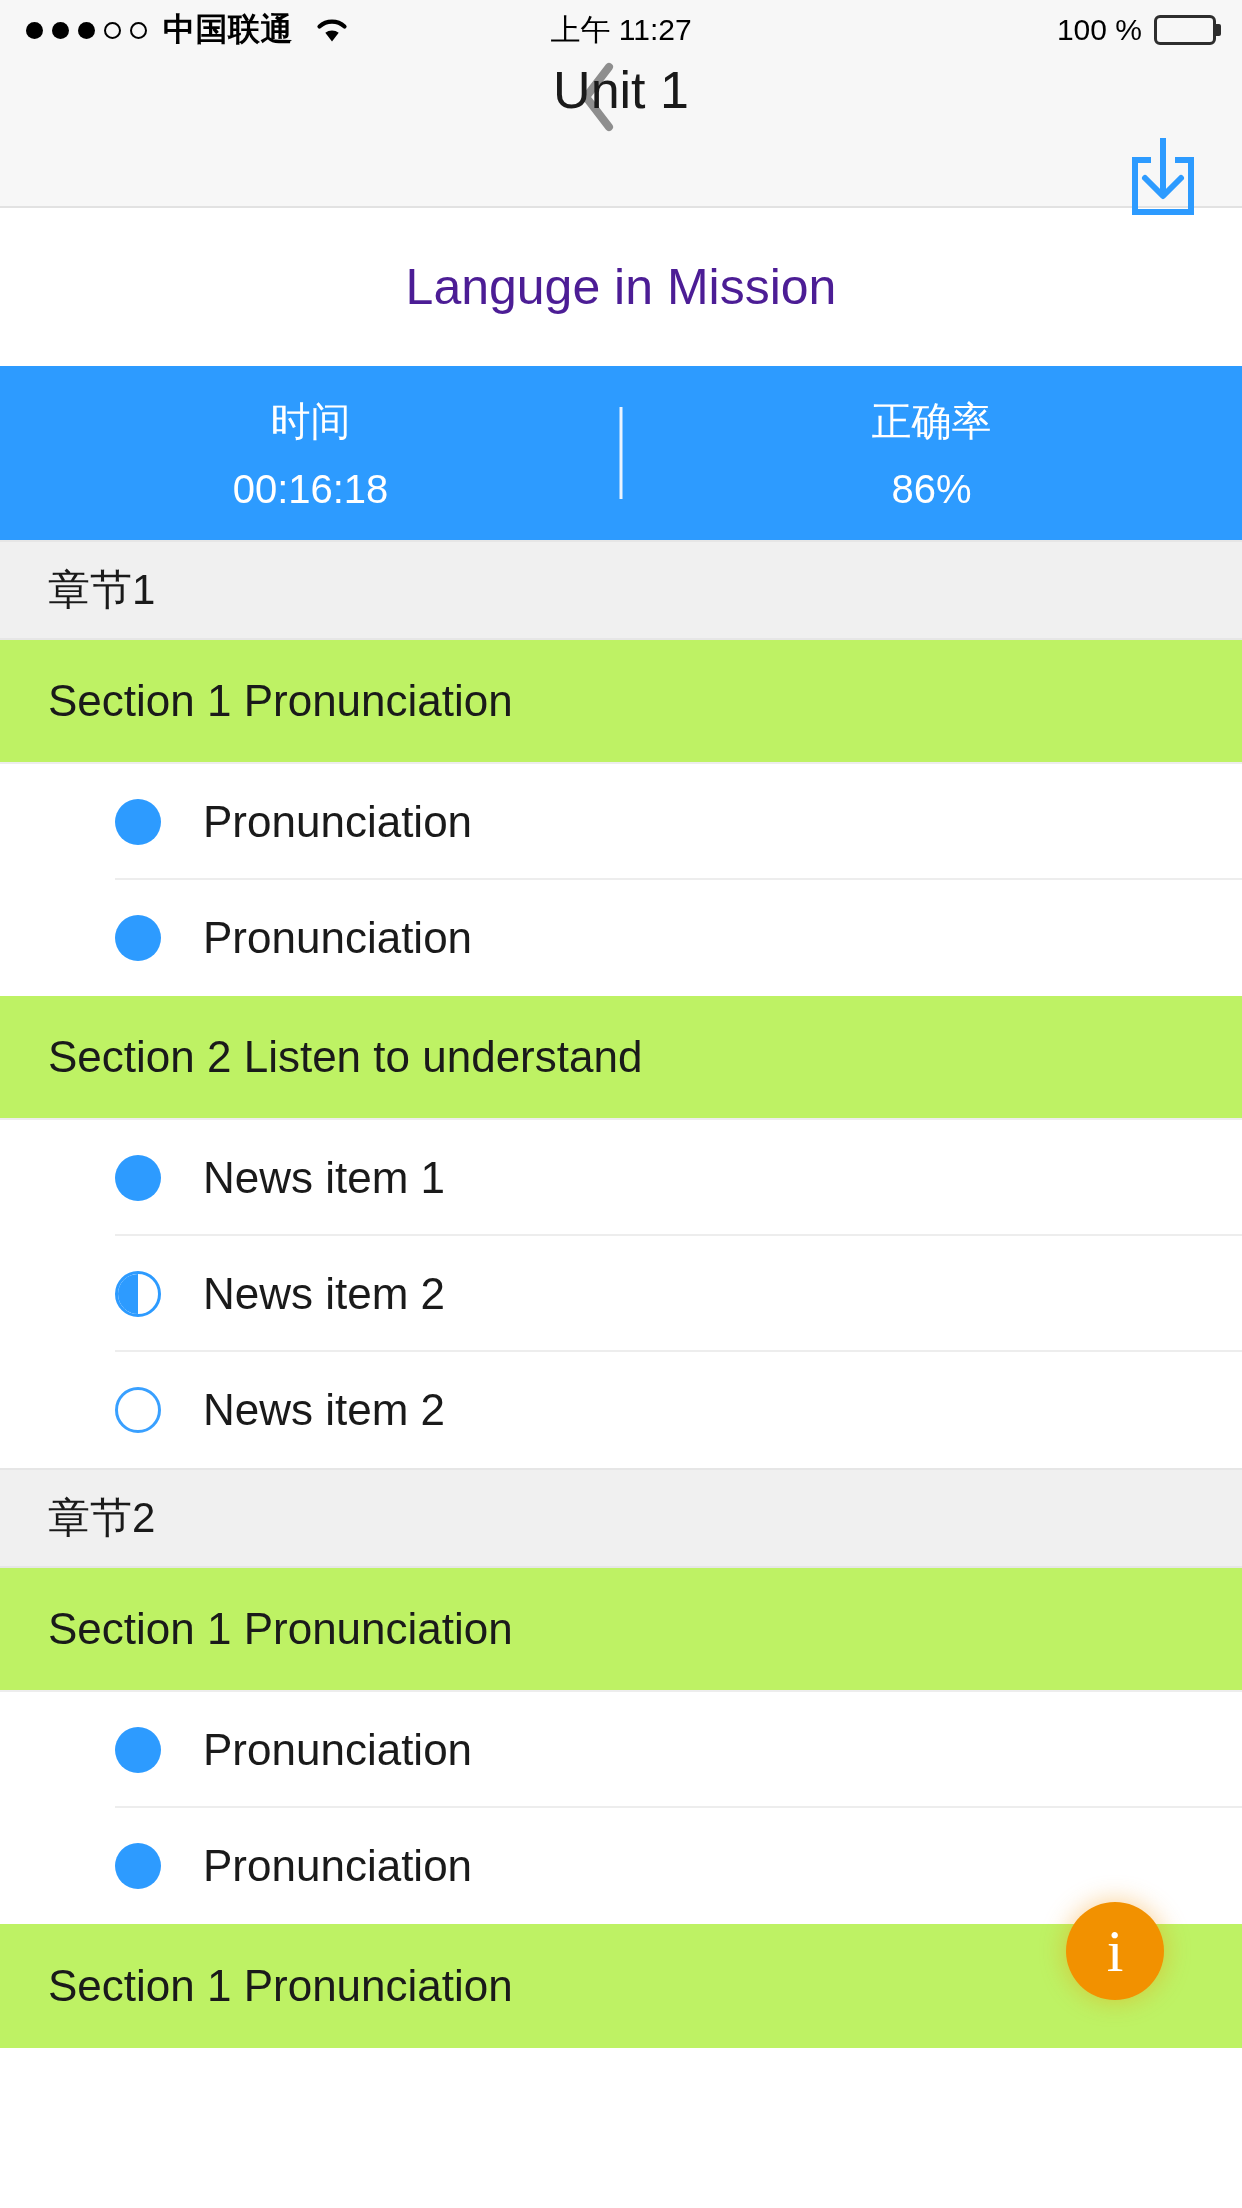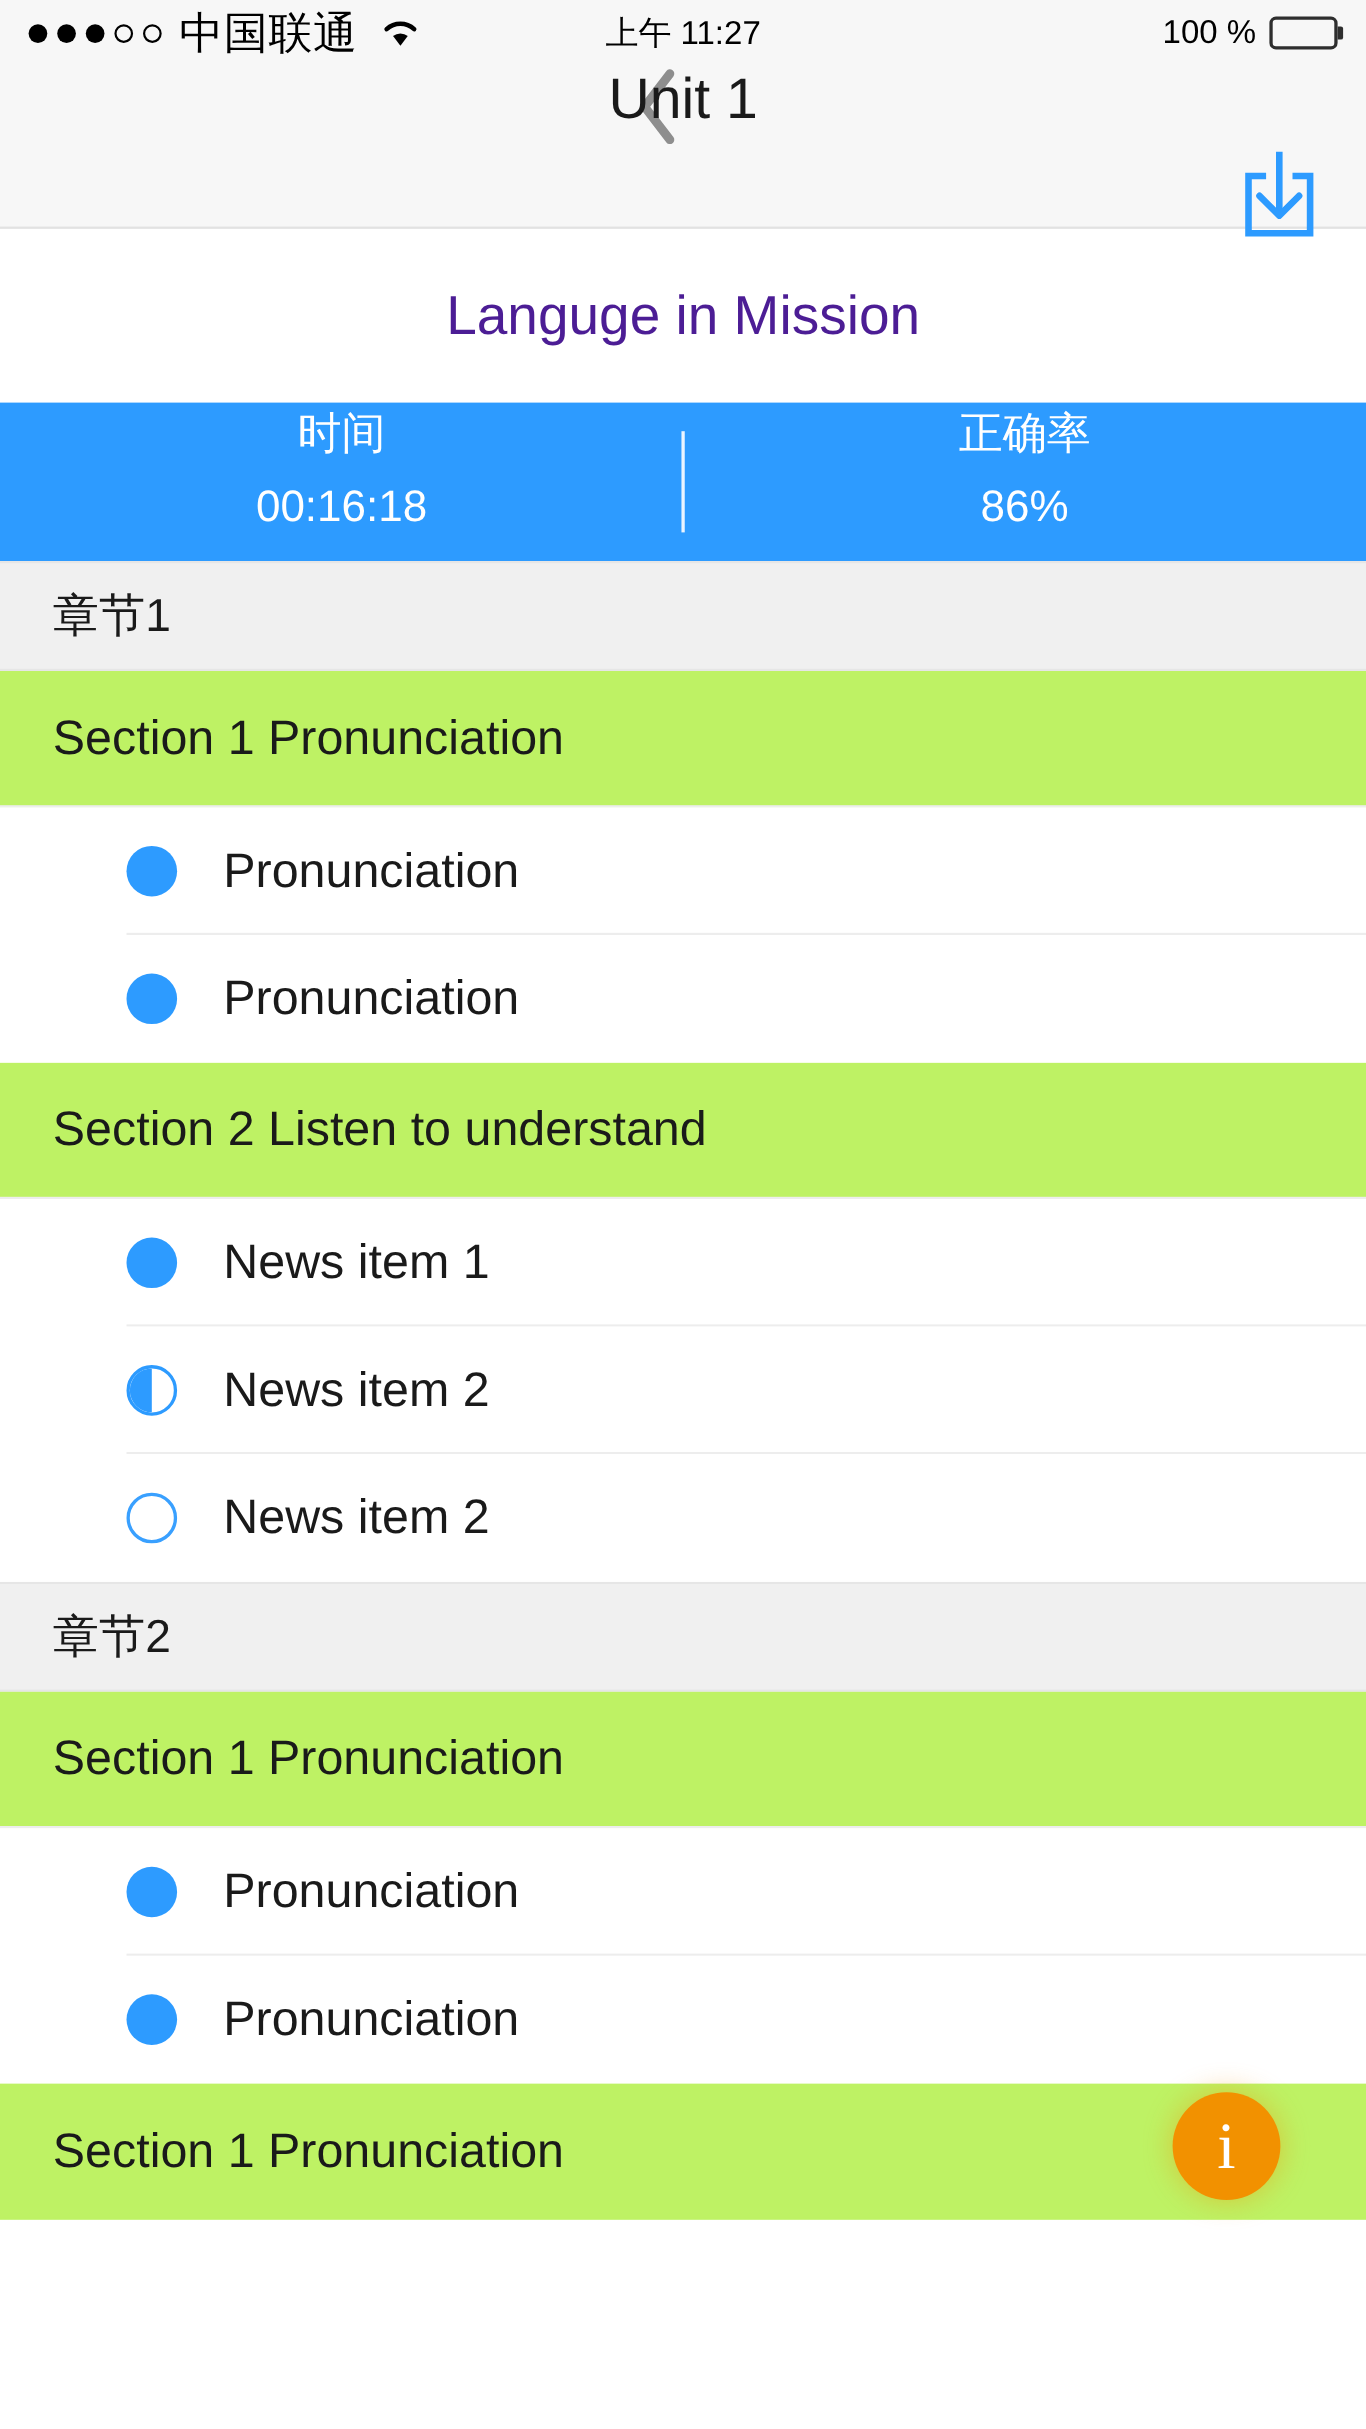--- a/index.html
+++ b/index.html
@@ -16,21 +16,21 @@
   .statusbar{
     height:60px; background:#f7f7f7;
     display:flex; align-items:center; position:relative;
     padding:0 26px; color:#000;
   }
   .sb-left{ display:flex; align-items:center; gap:0; }
   .dots{ display:flex; align-items:center; gap:9px; margin-right:16px; }
   .dot{ width:17px; height:17px; border-radius:50%; }
   .dot.on{ background:#000; }
   .dot.off{ background:transparent; border:2px solid #000; }
-  .carrier{ font-size:40px; letter-spacing:.5px; }
+  .carrier{ font-size:32px; letter-spacing:.5px;font-weight:bold; }
   .wifi{ margin-left:20px; display:flex; align-items:flex-end; }
   .sb-center{
     position:absolute; left:0; right:0; text-align:center;
     font-size:30px; pointer-events:none;
   }
   .sb-right{
     margin-left:auto; display:flex; align-items:center; gap:12px;
     position:relative; z-index:2;
   }
   .batt-pct{ font-size:30px; }
@@ -59,22 +59,22 @@
 
   
   .subtitle-bar{
     height:158px; background:#fff; display:flex;
     align-items:center; justify-content:center;
   }
   .subtitle{ font-size:50px; color:#4c1d95; }
 
   
   .stats{
-    height:144px; background:#2d9bff; display:flex;
-    align-items:flex-start; position:relative; color:#fff;
+    height:174px; background:#2d9bff; display:flex;
+    align-items:center; position:relative; color:#fff;
   }
   .stat{ flex:1; text-align:center; }
   .stat-label{ font-size:40px; margin-bottom:18px; }
   .stat-value{ font-size:40px; }
   .stat-sep{
     position:absolute; left:50%; top:50%; transform:translate(-50%,-50%);
     width:3px; height:92px; background:#eaf4ff;
   }
 
   

